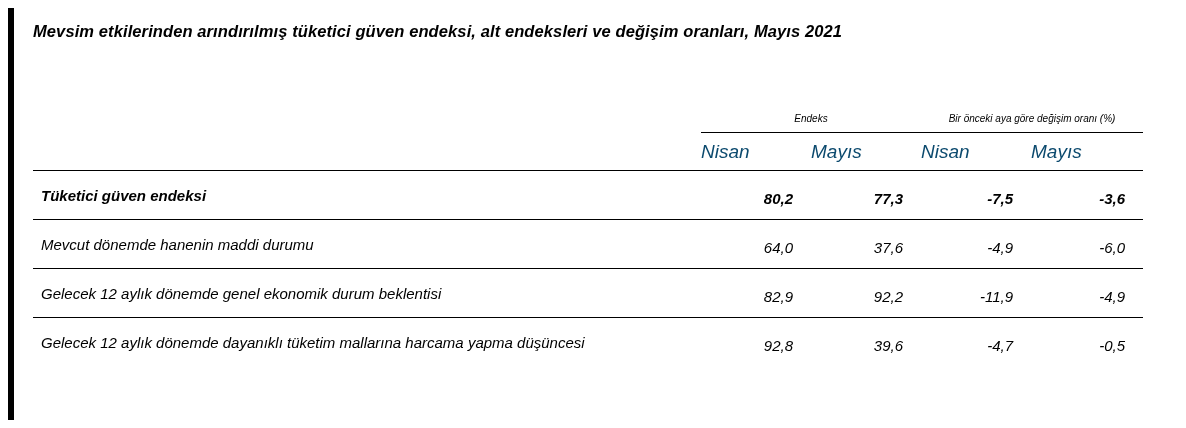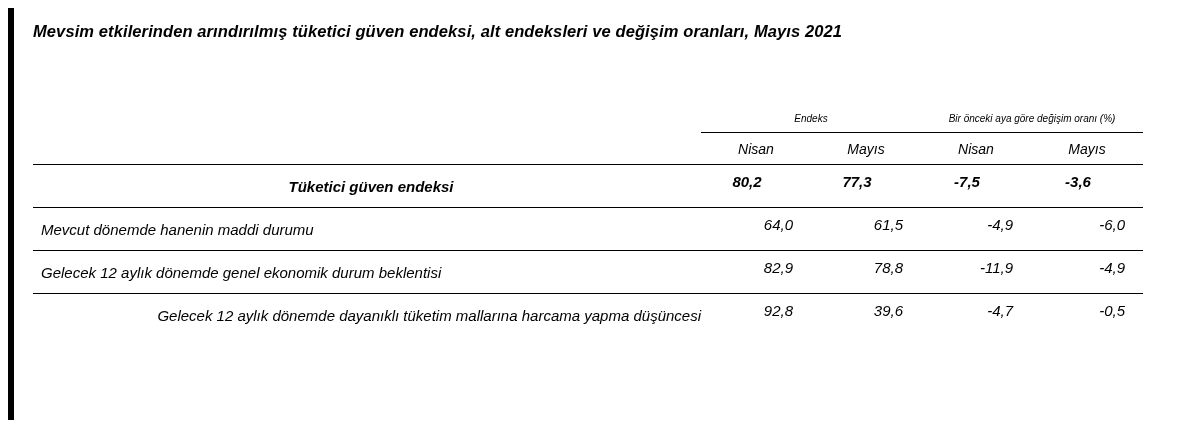--- a/index.html
+++ b/index.html
@@ -70,55 +70,53 @@
     font-weight: normal;
   }
   .hdr-group.with-rule {
     border-bottom: 1.5px solid #000000;
   }
   .hdr-group.tall {
     height: 62px;
   }
 
   .hdr-sub {
-    font-size: 14px;
-    color: #000000;
-    text-align: center;
+    font-size: 19px;
+    color: #0c4a6e;
+    text-align: left;
     font-weight: normal;
     padding: 8px 0 7px 0;
     vertical-align: bottom;
   }
   .row-subhdr td, .row-subhdr th {
     border-bottom: 1.5px solid #000000;
   }
 
   
   td.label {
     font-size: 15px;
     text-align: left;
     padding: 13px 0 12px 8px;
     color: #000000;
   }
   td.num {
     font-size: 15px;
     text-align: right;
-    padding: 4px 18px 12px 0;
+    padding: 19px 18px 12px 0;
     color: #000000;
     font-variant-numeric: tabular-nums;
   }
   tr.total td {
     font-weight: bold;
-    text-align: center;
   }
   tr.bodyrow td {
     border-bottom: 1px solid #000000;
   }
   tr.bodyrow.noline td {
     border-bottom: none;
-    text-align: right;
   }
 </style>
 </head>
 <body>
 
 <div class="page">
 
   <div class="left-rule"></div>
 
   <div class="content">
@@ -155,30 +153,30 @@
           <td class="label">Tüketici güven endeksi</td>
           <td class="num">80,2</td>
           <td class="num">77,3</td>
           <td class="num">-7,5</td>
           <td class="num">-3,6</td>
         </tr>
 
         <tr class="bodyrow">
           <td class="label">Mevcut dönemde hanenin maddi durumu</td>
           <td class="num">64,0</td>
-          <td class="num">61,5</td>
+          <td class="num">37,6</td>
           <td class="num">-4,9</td>
           <td class="num">-6,0</td>
         </tr>
 
 
         <tr class="bodyrow">
           <td class="label">Gelecek 12 aylık dönemde genel ekonomik durum beklentisi</td>
           <td class="num">82,9</td>
-          <td class="num">78,8</td>
+          <td class="num">92,2</td>
           <td class="num">-11,9</td>
           <td class="num">-4,9</td>
         </tr>
 
         <tr class="bodyrow noline">
           <td class="label">Gelecek 12 aylık dönemde dayanıklı tüketim mallarına harcama yapma düşüncesi</td>
           <td class="num">92,8</td>
           <td class="num">39,6</td>
           <td class="num">-4,7</td>
           <td class="num">-0,5</td>

